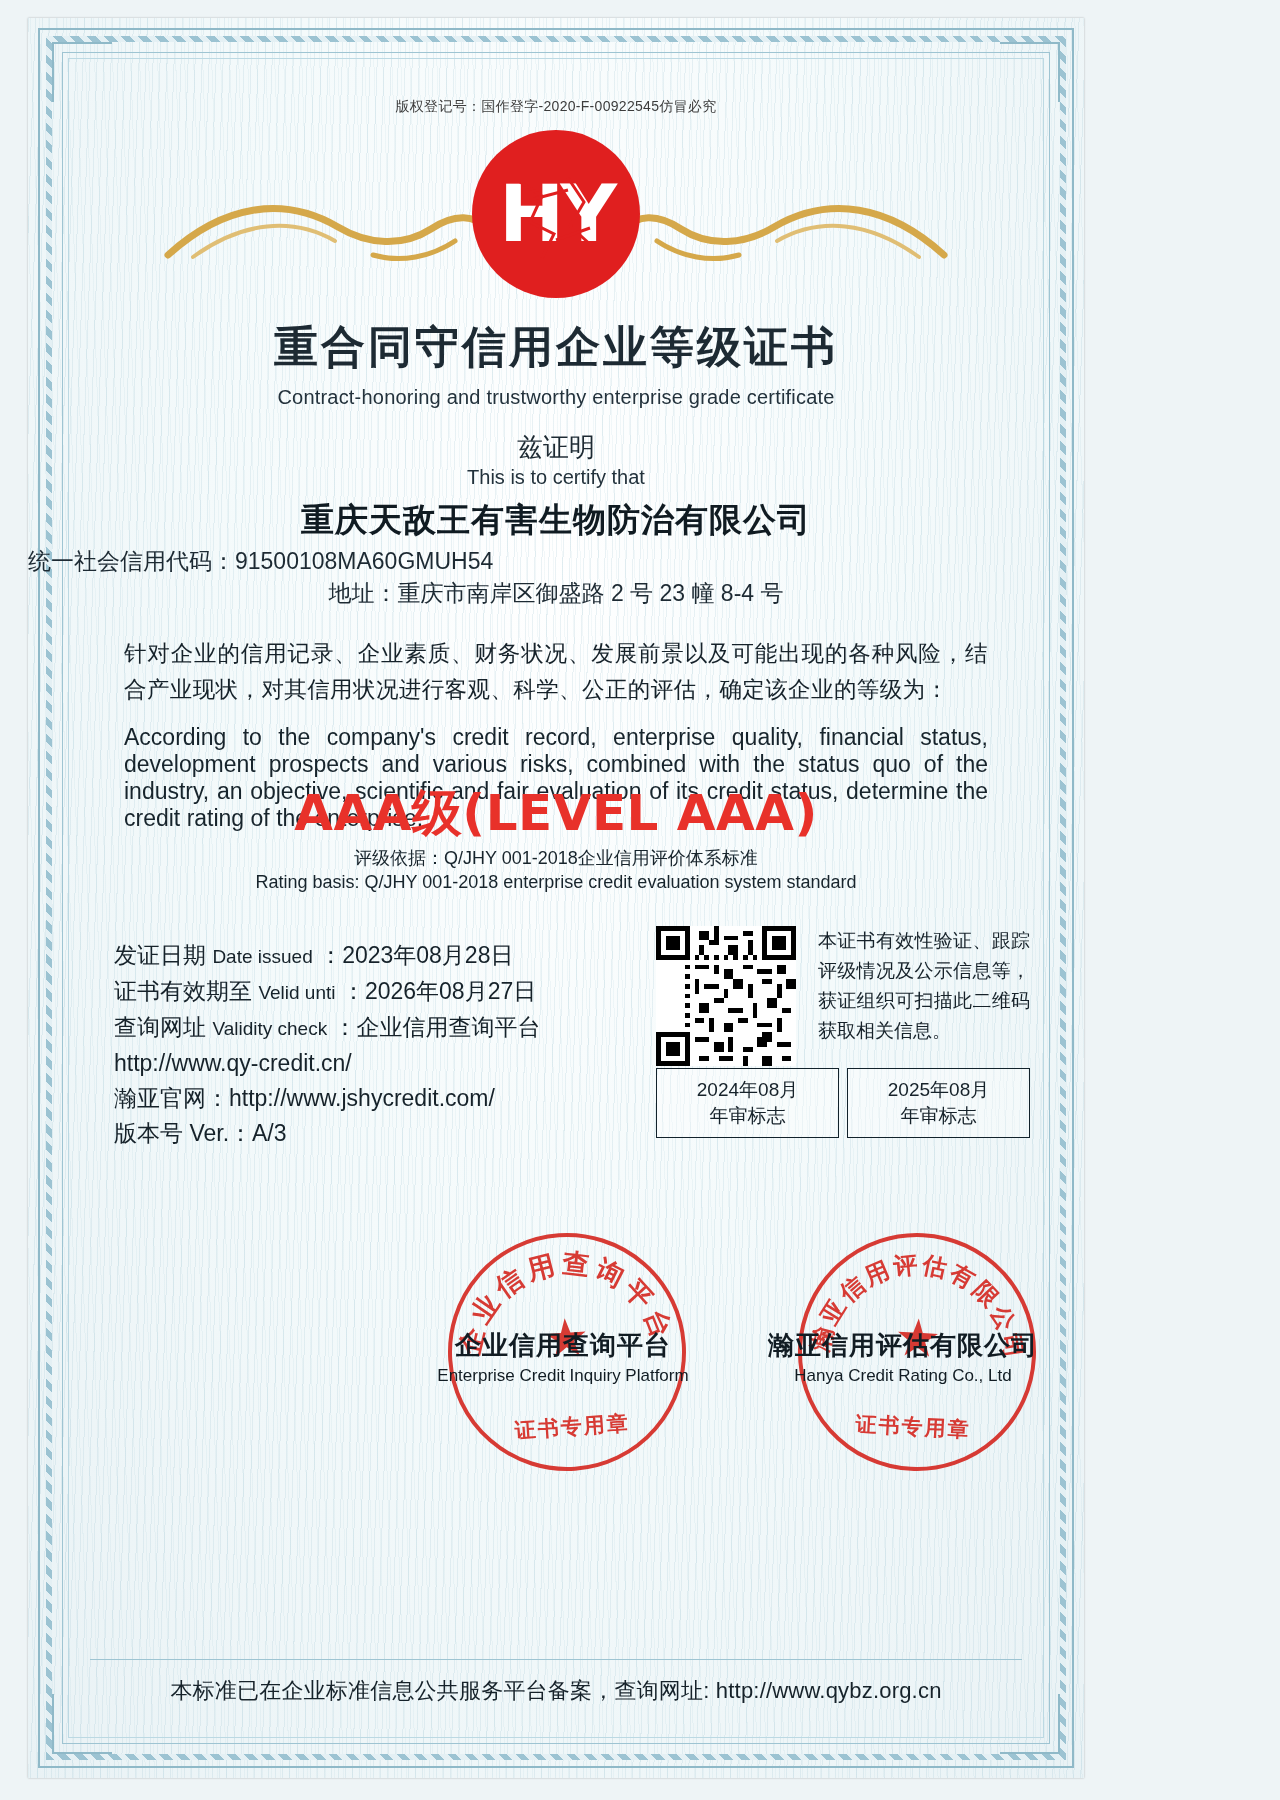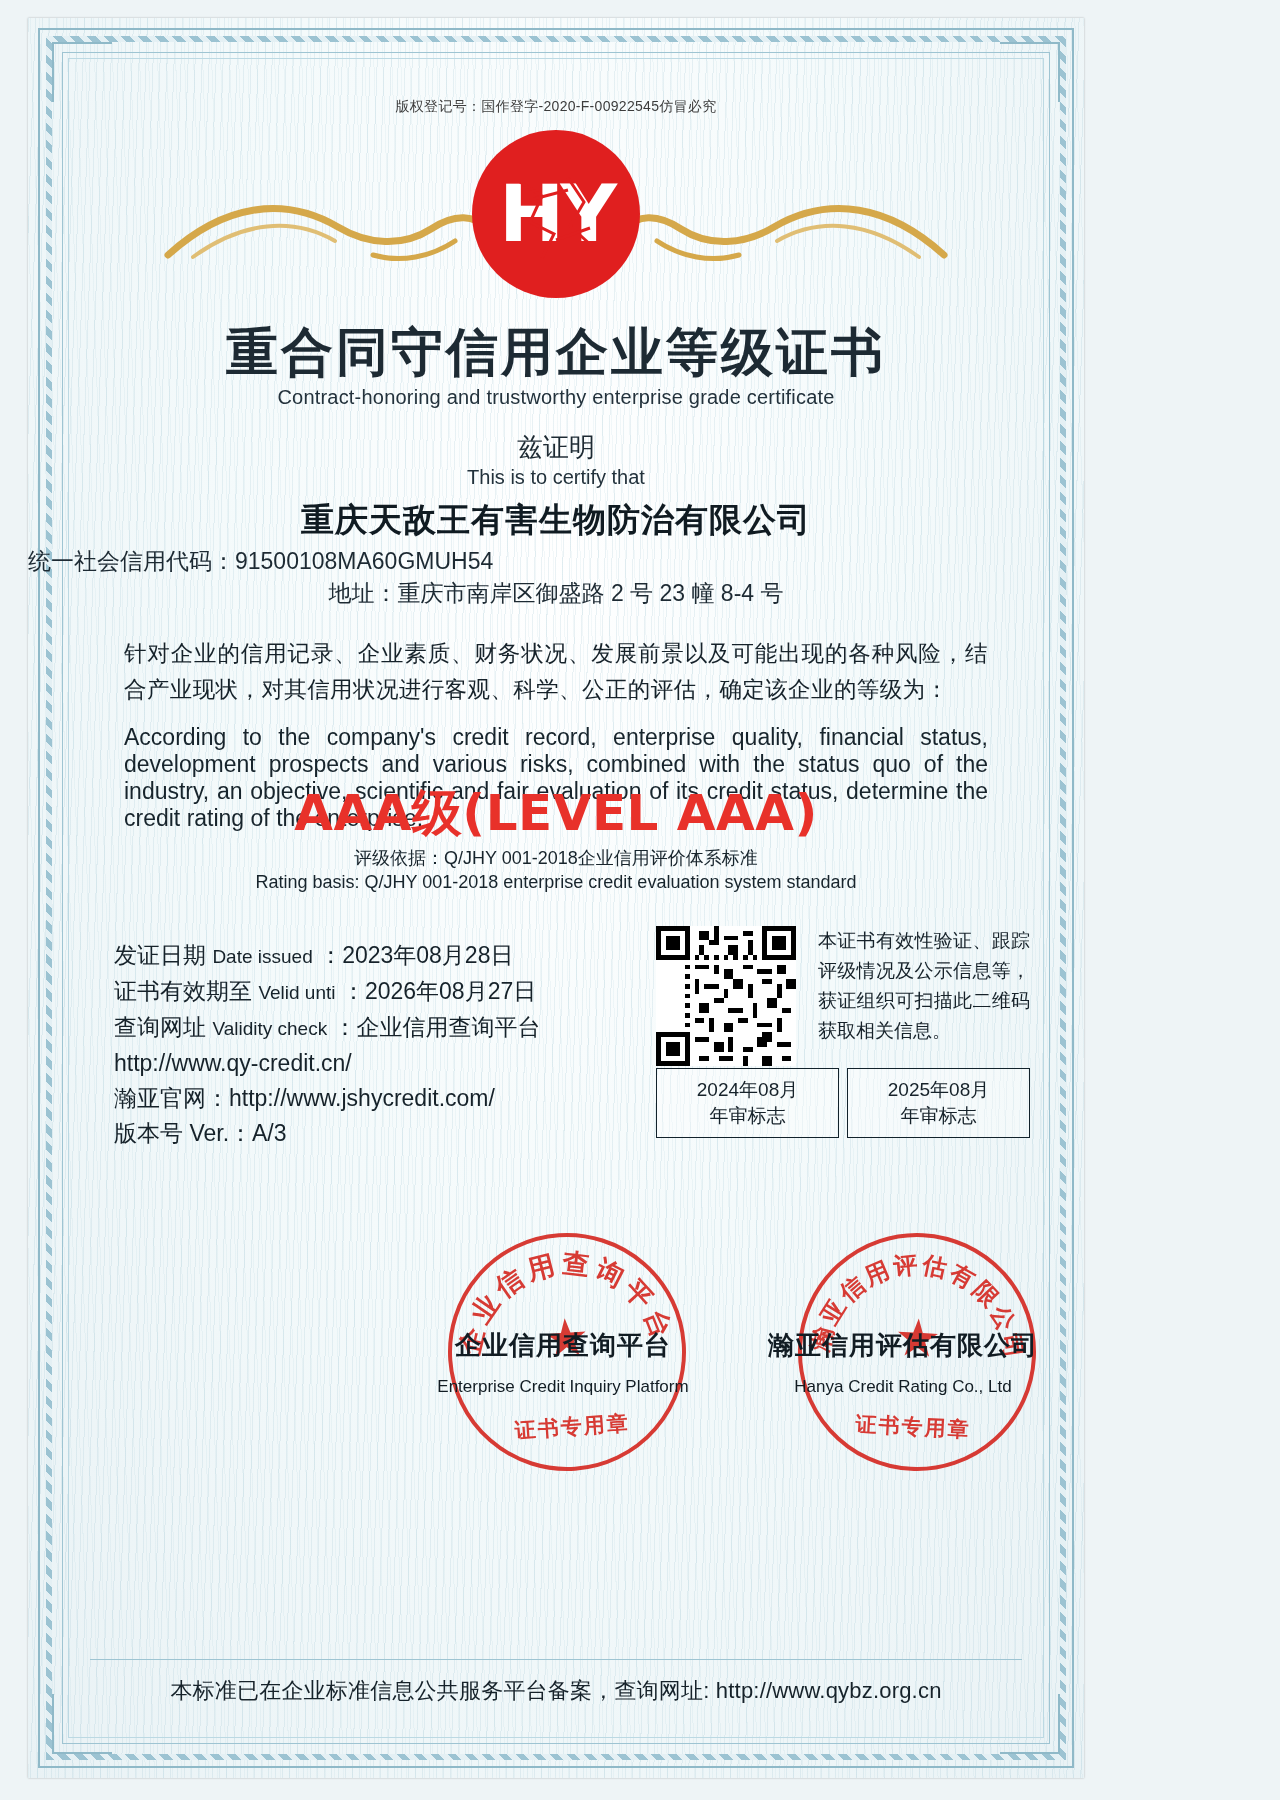--- a/index.html
+++ b/index.html
@@ -48,21 +48,21 @@
   }
   .logo-text{
     color:#fff;font-weight:bold;font-size:78px;line-height:1;
     letter-spacing:-4px;font-family:"DejaVu Sans",sans-serif;
     position:relative;
   }
   .logo-crack{position:absolute;inset:0;}
   
   .title-cn{
     position:absolute;top:300px;left:0;width:100%;text-align:center;
-    font-size:52px;font-weight:bold;color:#1d2a33;letter-spacing:3px;
+    font-size:44px;font-weight:bold;color:#1d2a33;letter-spacing:3px;
     font-family:"DejaVu Sans",sans-serif;
   }
   .title-en{
     position:absolute;top:368px;left:0;width:100%;text-align:center;
     font-size:20px;color:#23323c;letter-spacing:.2px;
   }
   .certify-cn{position:absolute;top:412px;left:0;width:100%;text-align:center;font-size:26px;color:#1d2a33;}
   .certify-en{position:absolute;top:448px;left:0;width:100%;text-align:center;font-size:20px;color:#23323c;}
   .company{
     position:absolute;top:480px;left:0;width:100%;text-align:center;
@@ -120,21 +120,21 @@
     position:absolute;left:50%;top:44%;transform:translate(-50%,-50%);
     font-size:52px;line-height:1;color:#d52b24;
   }
   .seal .bottom{
     position:absolute;left:0;right:0;bottom:26px;text-align:center;
     font-size:21px;font-weight:bold;letter-spacing:2px;
   }
   
   .org{position:absolute;text-align:center;}
   .org .cn{font-size:26px;font-weight:bold;color:#111c23;letter-spacing:1px;}
-  .org .en{font-size:17px;color:#111c23;margin-top:14px;}
+  .org .en{font-size:17px;color:#111c23;margin-top:3px;}
   .org-left{left:360px;top:1310px;width:350px;}
   .org-right{left:700px;top:1310px;width:350px;}
 
   
   .footer{
     position:absolute;left:60px;right:60px;bottom:72px;text-align:center;
     font-size:22px;color:#16222a;letter-spacing:.2px;
   }
   .footline{position:absolute;left:62px;right:62px;bottom:118px;height:1px;background:#9ec4d2;}
 </style>

